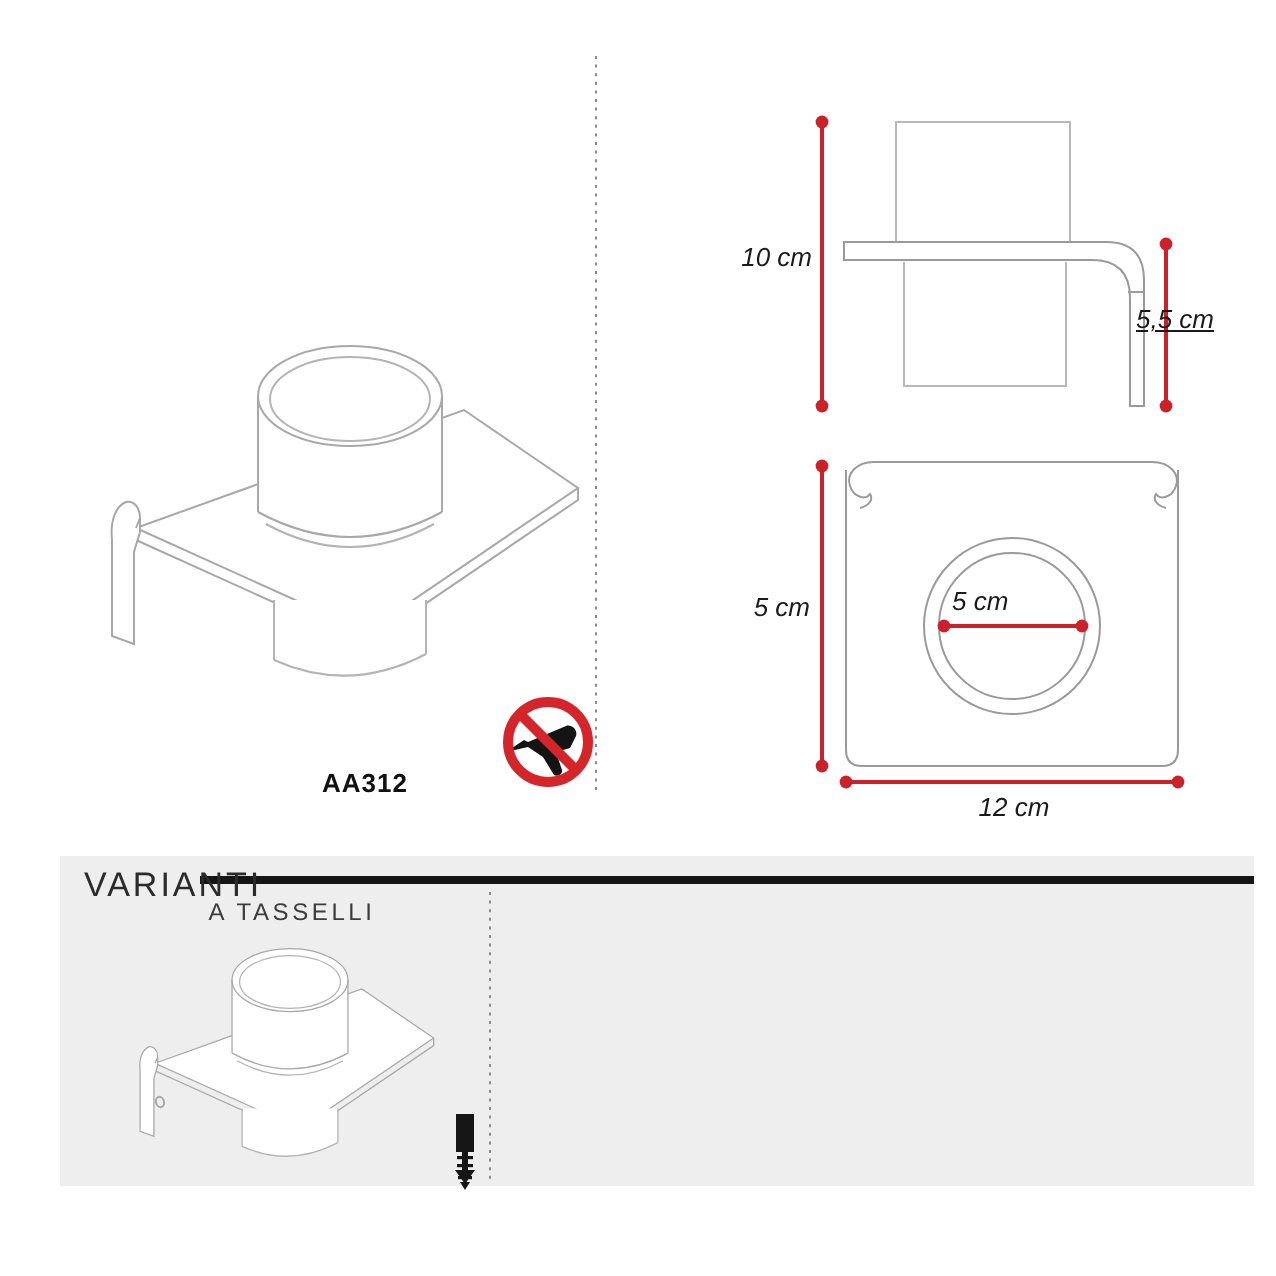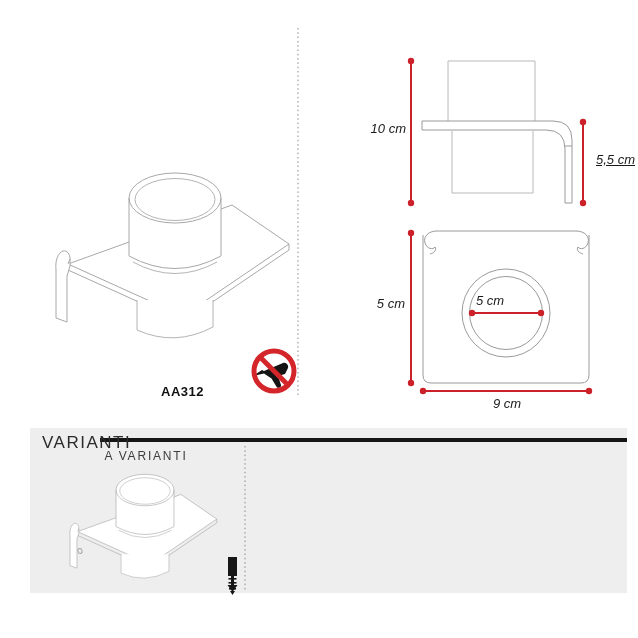--- a/index.html
+++ b/index.html
@@ -14,21 +14,21 @@
     position:absolute;left:100px;top:438px;width:527px;height:4px;background:#151515;
   }
   svg.art{position:absolute;left:0;top:0;}
   .t{position:absolute;color:#222;white-space:nowrap;}
   .title-incollo{left:103px;top:44px;width:130px;text-align:center;font-size:13px;letter-spacing:2px;color:#3c3c3c;}
   .code{left:128px;top:384px;width:76px;text-align:right;font-size:13px;font-weight:bold;letter-spacing:.5px;color:#111;}
   .varianti{left:42px;top:433px;font-size:17px;letter-spacing:1.5px;color:#2b2b2b;}
   .tasselli{left:96px;top:449px;width:100px;text-align:center;font-size:12px;letter-spacing:1.8px;color:#3c3c3c;}
   .dim{font-style:italic;font-size:13px;color:#1a1a1a;}
   .dim-10{left:360px;top:121px;width:46px;text-align:right;}
-  .dim-55{left:596px;top:152px;text-decoration:underline;}
+  .dim-55{left:568px;top:152px;text-decoration:underline;}
   .dim-11{left:360px;top:296px;width:45px;text-align:right;}
   .dim-5{left:476px;top:293px;width:60px;text-align:left;}
   .dim-12{left:477px;top:396px;width:60px;text-align:center;}
 </style>
 </head>
 <body>
 
 <div class="page">
 
   <div class="variant-panel"></div>
@@ -139,17 +139,17 @@
 
     <line x1="245" y1="446" x2="245" y2="592" stroke="#8a8a8a" stroke-width="1" stroke-dasharray="1.5 2.8"></line>
   </svg>
 
   <div class="t code">AA312</div>
 
   <div class="t dim dim-10">10 cm</div>
   <div class="t dim dim-55">5,5 cm</div>
   <div class="t dim dim-11">5 cm</div>
   <div class="t dim dim-5">5 cm</div>
-  <div class="t dim dim-12">9 cm</div>
+  <div class="t dim dim-12">12 cm</div>
 
   <div class="t varianti">VARIANTI</div>
-  <div class="t tasselli">A VARIANTI</div>
+  <div class="t tasselli">A TASSELLI</div>
 </div>
 
 </body></html>

